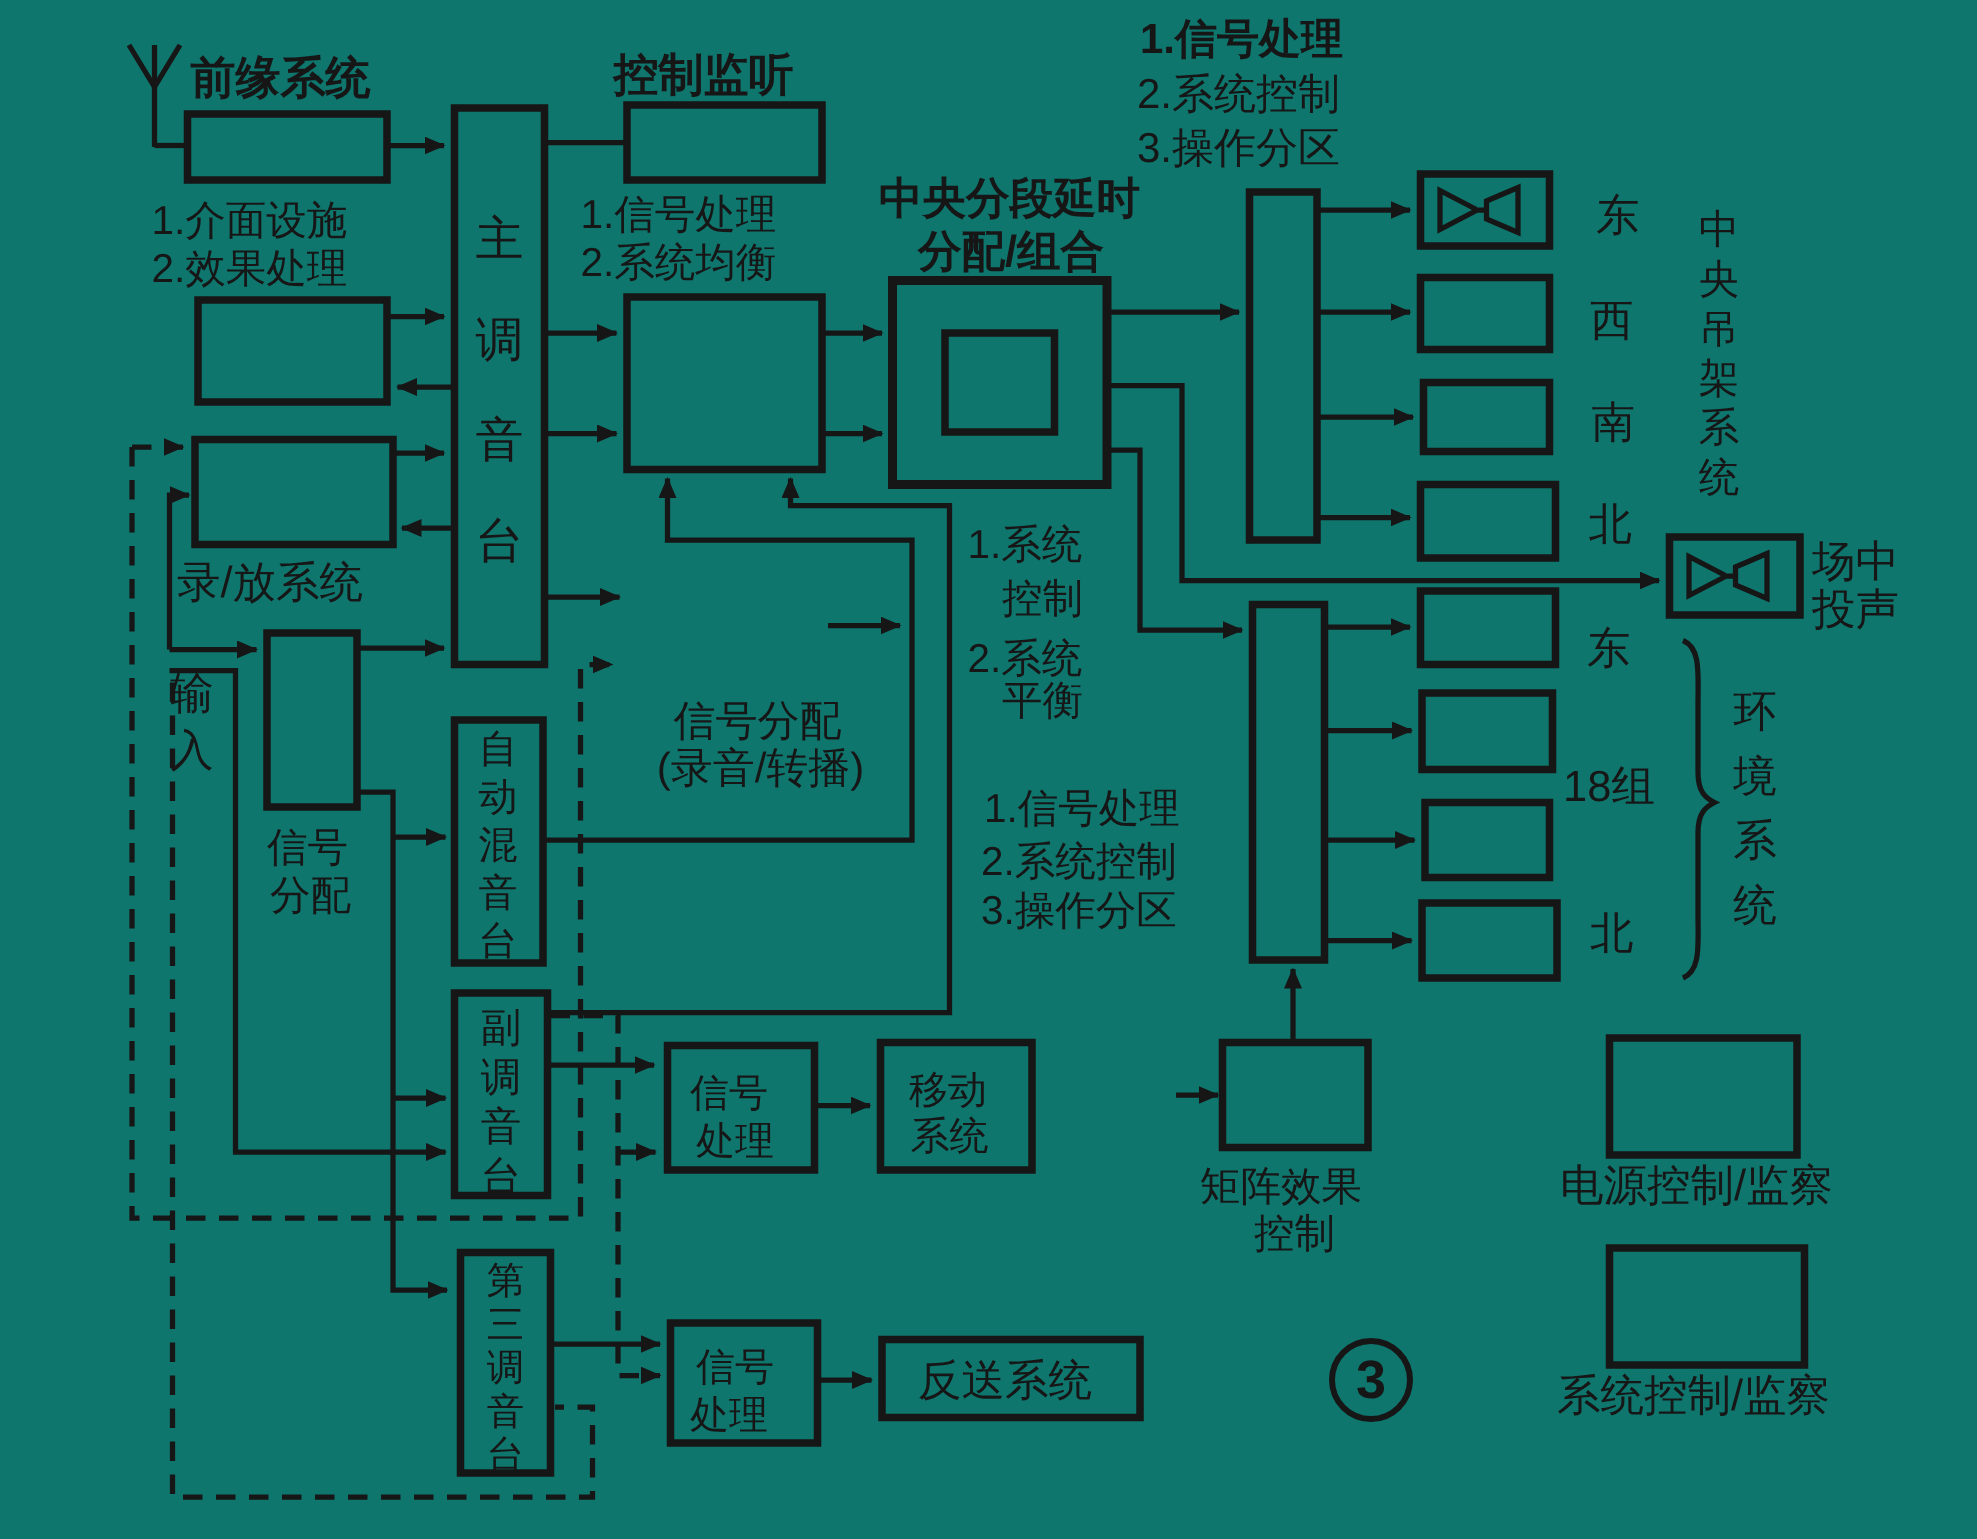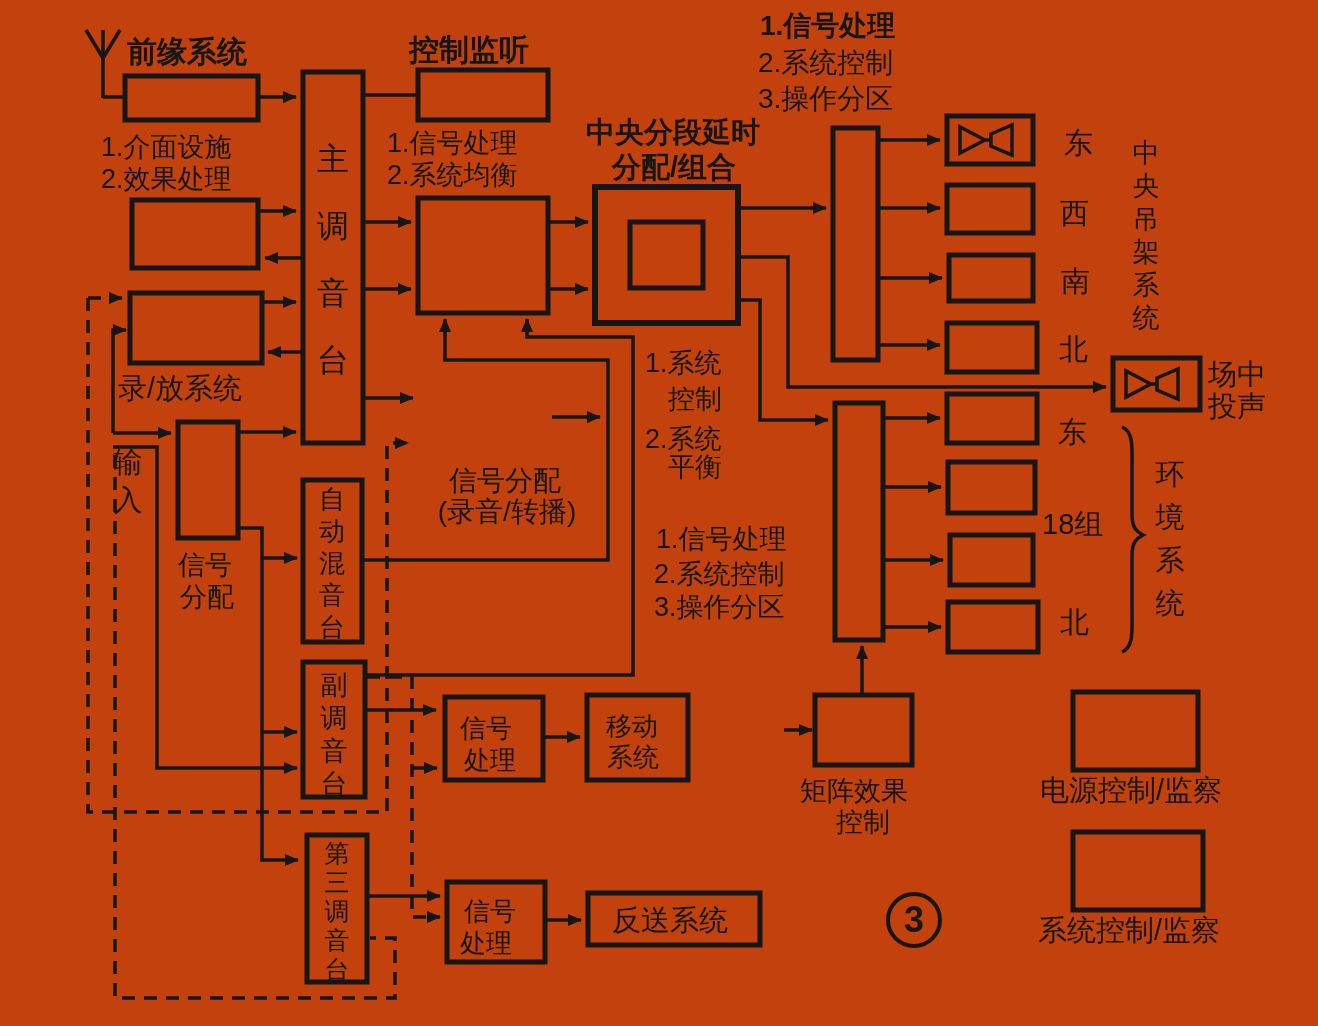--- a/index.html
+++ b/index.html
@@ -1,16 +1,16 @@
 <!DOCTYPE html>
 <html><head>
 <meta charset="utf-8">
 <style>
   html,body{margin:0;padding:0;background:#e8e8e4;}
-  .stage{width:1318px;height:1026px;background:#c2410c;position:relative;overflow:hidden;margin:0 auto;}
+  .stage{width:1318px;height:1026px;background:#0f766e;position:relative;overflow:hidden;margin:0 auto;}
   svg{display:block;}
   .box{fill:none;stroke:#161616;stroke-linejoin:miter;}
   .edge{fill:none;stroke:#161616;stroke-width:3.5;}
   .dashed{stroke-dasharray:13 9;}
   .txt{fill:#161616;font-family:"Liberation Sans","DejaVu Sans",sans-serif;}
   .spk{fill:none;stroke:#161616;stroke-width:3.5;}
   .brace{fill:none;stroke:#161616;stroke-width:3.5;}
 </style>
 </head>
 <body>

